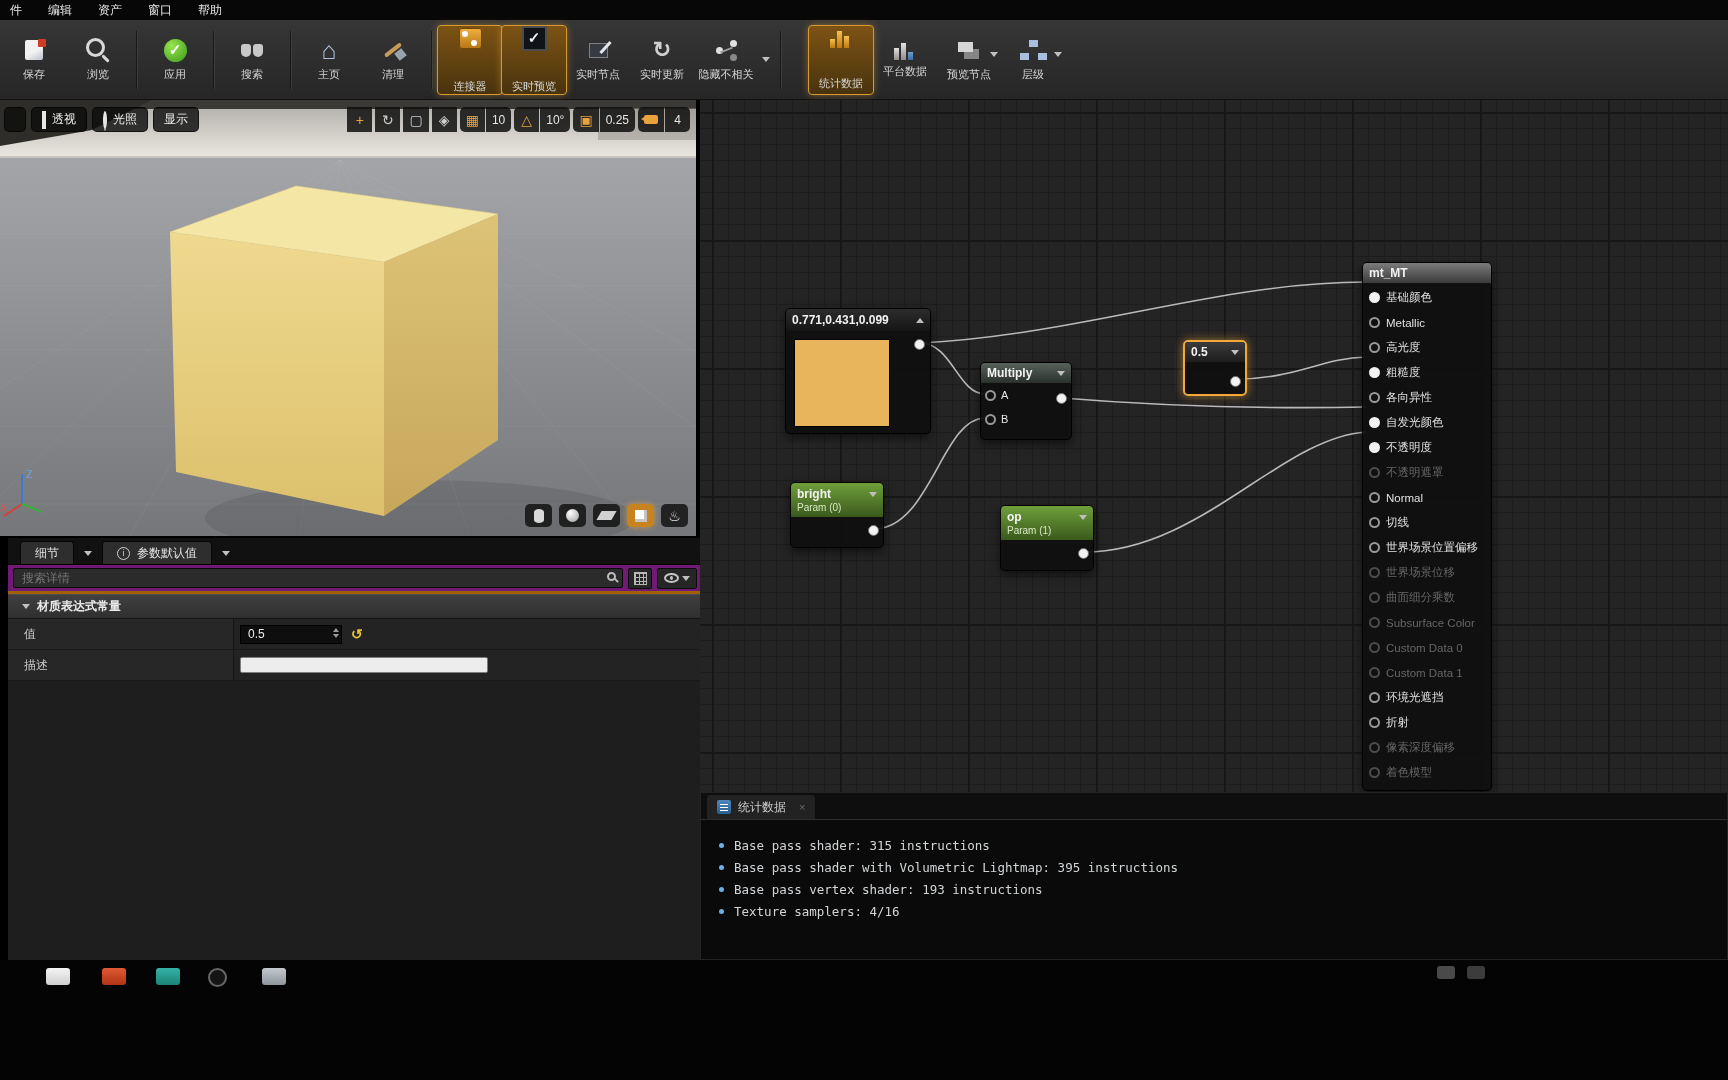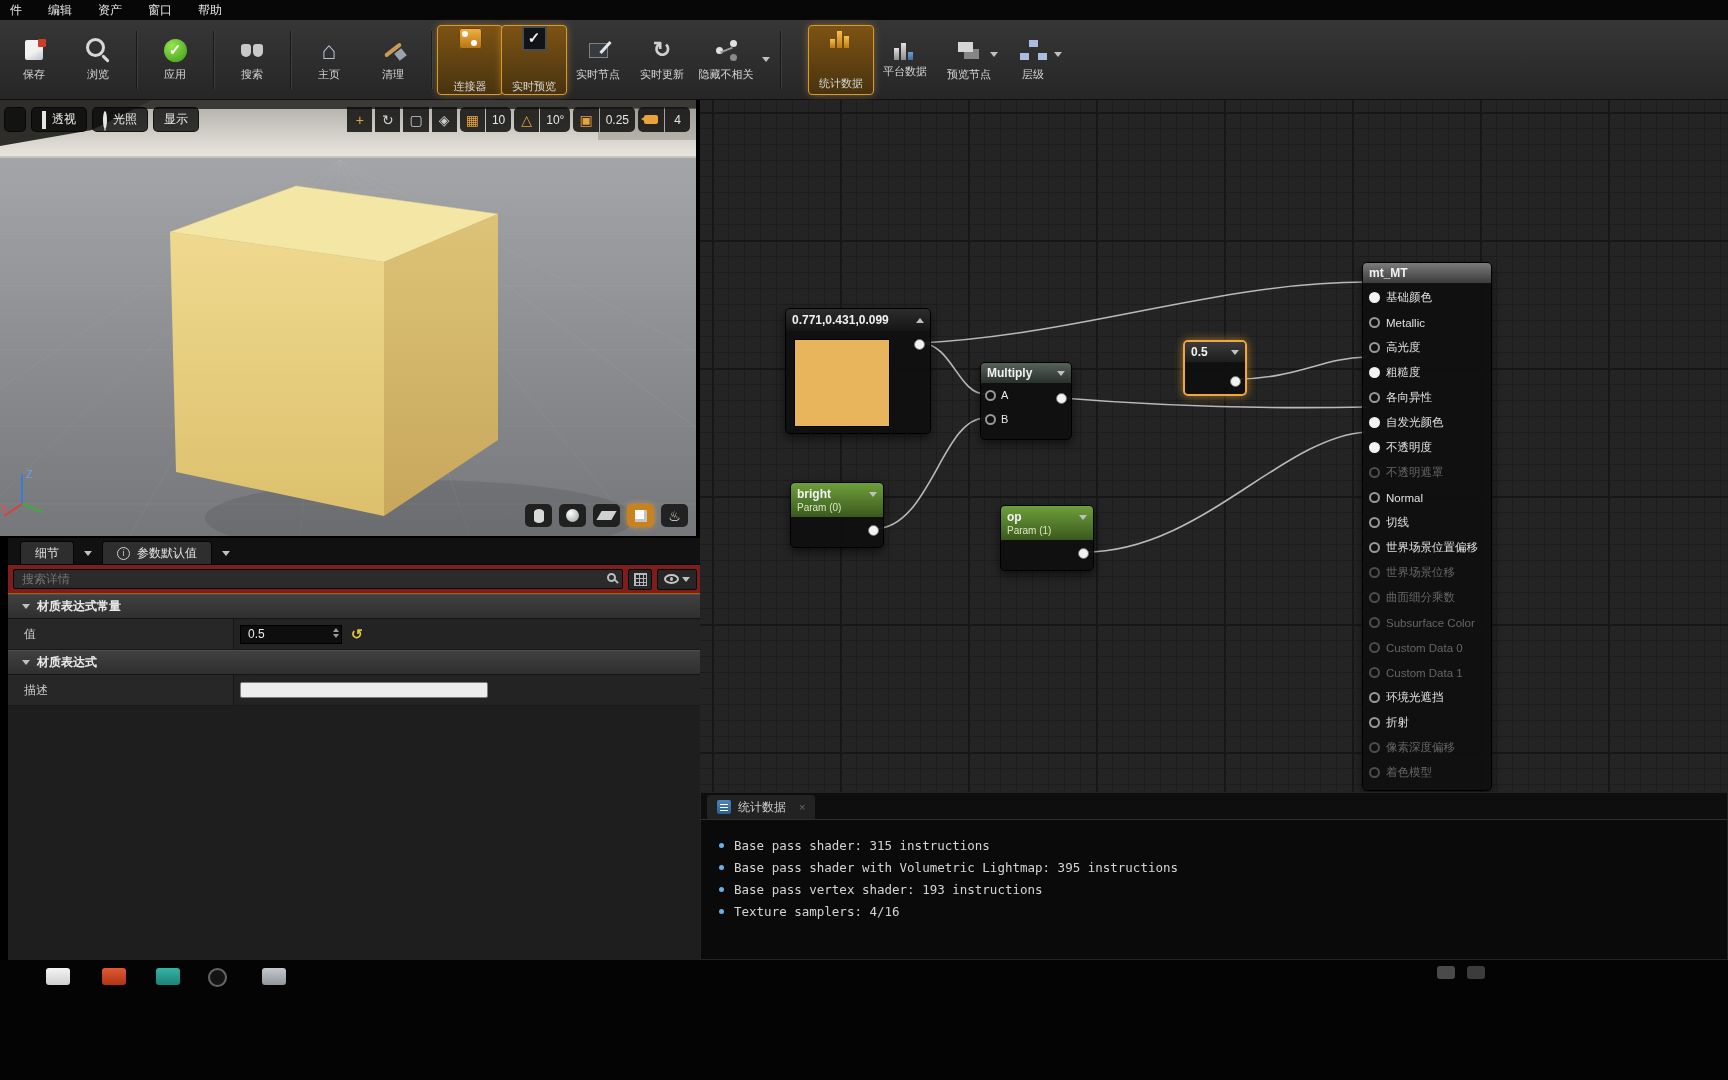--- a/index.html
+++ b/index.html
@@ -136,22 +136,22 @@
     background:#1e1e1e; border-top:2px solid #000; }
   .d-tabs { height:27px; background:#111; display:flex; align-items:flex-end;
     padding-left:12px; gap:10px; border-bottom:1px solid #000; }
   .d-tab { height:23px; padding:0 14px; background:#2e2e2e; color:#e2e2e2;
     font-size:12px; display:flex; align-items:center; gap:7px;
     border-radius:3px 3px 0 0; border:1px solid #050505; border-bottom:none; }
   .info-icn { width:13px; height:13px; border-radius:50%;
     border:1px solid #cfcfcf; color:#cfcfcf; font-size:9px; display:flex;
     align-items:center; justify-content:center; }
   .info-icn::before { content:"i"; }
-  .d-search { height:29px; background:#7f1d1d; display:flex; align-items:center;
-    padding:0 5px; gap:5px; border-bottom:1px solid #a16207; }
+  .d-search { height:29px; background:#701a75; display:flex; align-items:center;
+    padding:0 5px; gap:5px; border-bottom:3px solid #a16207; }
   .search-wrap { position:relative; flex:1; max-width:610px; }
   .search-wrap input { width:100%; height:20px; background:#2b2b2b;
     border:1px solid #080808; border-radius:2px; color:#b8b8b8; font-size:12px;
     padding:0 24px 0 8px; font-family:"Liberation Sans",sans-serif; }
   .mag { position:absolute; right:7px; top:4px; width:9px; height:9px;
     border:2px solid #bdbdbd; border-radius:50%; }
   .mag::after { content:""; position:absolute; width:6px; height:2px;
     background:#bdbdbd; transform:rotate(45deg); right:-5px; bottom:-2px; }
   .d-icon-btn { width:24px; height:21px; background:#262626;
     border:1px solid #0c0c0c; border-radius:2px; display:flex;
@@ -536,24 +536,20 @@
       <span class="spin-wrap">
         <input type="text" value="0.5" style="">
         <span class="spin">
             <i class="up"></i>
             <i class="dn"></i>
           </span>
       </span>
       <span class="reset-icn"></span>
     </div>
   </div>
-  <div class="d-sec">
-    <span class="tri-down"></span>
-    <span>材质表达式</span>
-  </div>
   <div class="d-row">
     <div class="lblcell">
       <span>描述</span>
     </div>
     <div class="valcell">
       <input class="desc-input" type="text" value="" style="">
     </div>
   </div>
 </div>
 

